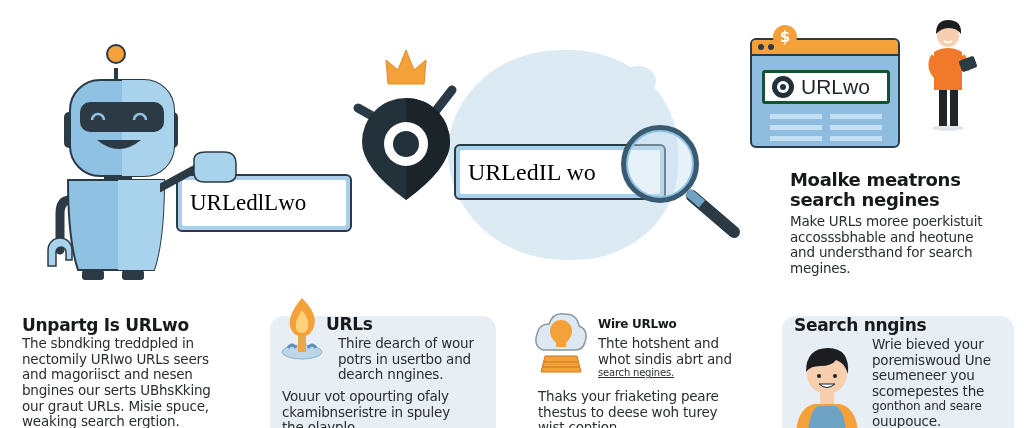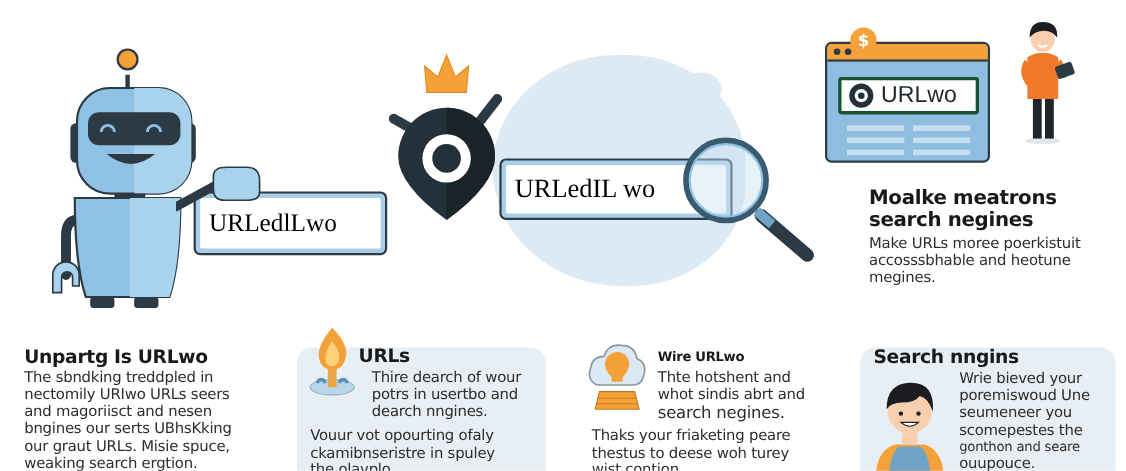--- a/index.html
+++ b/index.html
@@ -137,20 +137,21 @@
   <circle cx="26" cy="24" r="11" fill="#f8cfae"></circle>
   <path d="M14 22 q0 -14 12 -14 q14 0 13 14 q-4 -6 -12 -6 q-8 0 -13 6 z" fill="#1b1d20"></path>
   <path d="M22 29 q4 3 8 0" stroke="#fff" stroke-width="2" fill="none"></path>
 </svg>
 
 <div class="abs" style="left:790px;top:170px;width:230px;">
   <div class="h-title" style="font-size:18px;line-height:20px;">Moalke meatrons</div>
   <div class="h-title" style="font-size:18px;line-height:20px;margin-bottom:4px;">search negines</div>
   <div class="p-text" style="font-size:13.5px;">Make URLs moree poerkistuit</div>
   <div class="p-text" style="font-size:13.5px;">accosssbhable and heotune</div>
+  <div class="p-text" style="font-size:13.5px;">and understhand for search</div>
   <div class="p-text" style="font-size:13.5px;">megines.</div>
 </div>
 
 <div class="abs" style="left:22px;top:314px;width:240px;">
   <div class="h-title" style="font-size:17px;line-height:22px;">Unpartg Is URLwo</div>
   <div class="p-text" style="font-size:13.5px;">The sbndking treddpled in</div>
   <div class="p-text" style="font-size:13.5px;">nectomily URIwo URLs seers</div>
   <div class="p-text" style="font-size:13.5px;">and magoriisct and nesen</div>
   <div class="p-text" style="font-size:13.5px;">bngines our serts UBhsKking</div>
   <div class="p-text" style="font-size:13.5px;">our graut URLs. Misie spuce,</div>
@@ -182,21 +183,21 @@
   <path d="M10 40 q-10 -4 -6 -16 q2 -10 12 -10 q4 -12 16 -10 q12 0 14 12 q10 4 6 16 q-2 8 -10 8 z" fill="#dce9f3" stroke="#8a97a0" stroke-width="1.5"></path>
   <path d="M28 10 a11 11 0 0 1 11 11 q0 6 -6 12 v4 h-10 v-4 q-6 -6 -6 -12 a11 11 0 0 1 11 -11 z" fill="#f5a13a"></path>
   <path d="M12 46 h32 l4 16 h-40 z" fill="#f5a13a" stroke="#c77a1c"></path>
   <line x1="10" y1="52" x2="46" y2="52" stroke="#c77a1c"></line>
   <line x1="9" y1="57" x2="47" y2="57" stroke="#c77a1c"></line>
 </svg>
 <div class="abs" style="left:598px;top:312px;width:170px;">
   <div class="h-title" style="font-size:12px;line-height:24px;">Wire URLwo</div>
   <div class="p-text" style="font-size:13.5px;">Thte hotshent and</div>
   <div class="p-text" style="font-size:13.5px;">whot sindis abrt and</div>
-  <div class="p-text" style="font-size:15px;">search negines.</div>
+  <div class="p-text" style="font-size:10px;text-decoration:underline;">search negines.</div>
 </div>
 <div class="abs" style="left:538px;top:389px;width:230px;">
   <div class="p-text" style="font-size:13.5px;">Thaks your friaketing peare</div>
   <div class="p-text" style="font-size:13.5px;">thestus to deese woh turey</div>
   <div class="p-text" style="font-size:13.5px;">wist contion</div>
 </div>
 
 <div class="card" style="left:782px;top:316px;width:232px;height:130px;"></div>
 <div class="abs h-title" style="left:794px;top:314px;font-size:17px;line-height:22px;">Search nngins</div>
 <svg class="abs" width="70" height="90" viewBox="0 0 70 90" style="left:792px;top:342px;">

